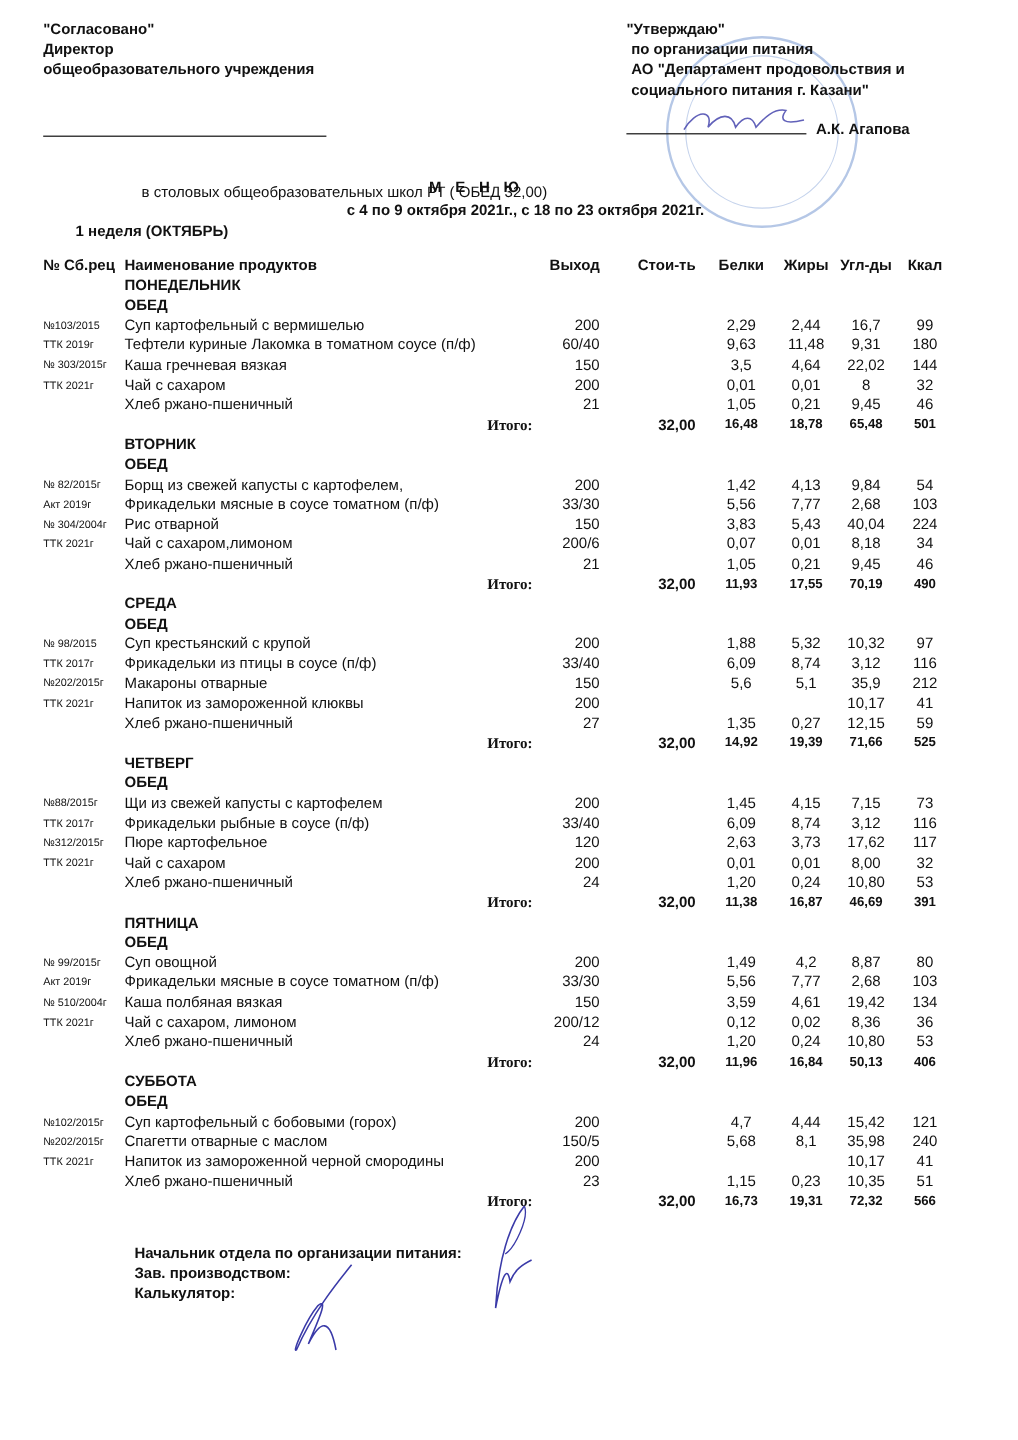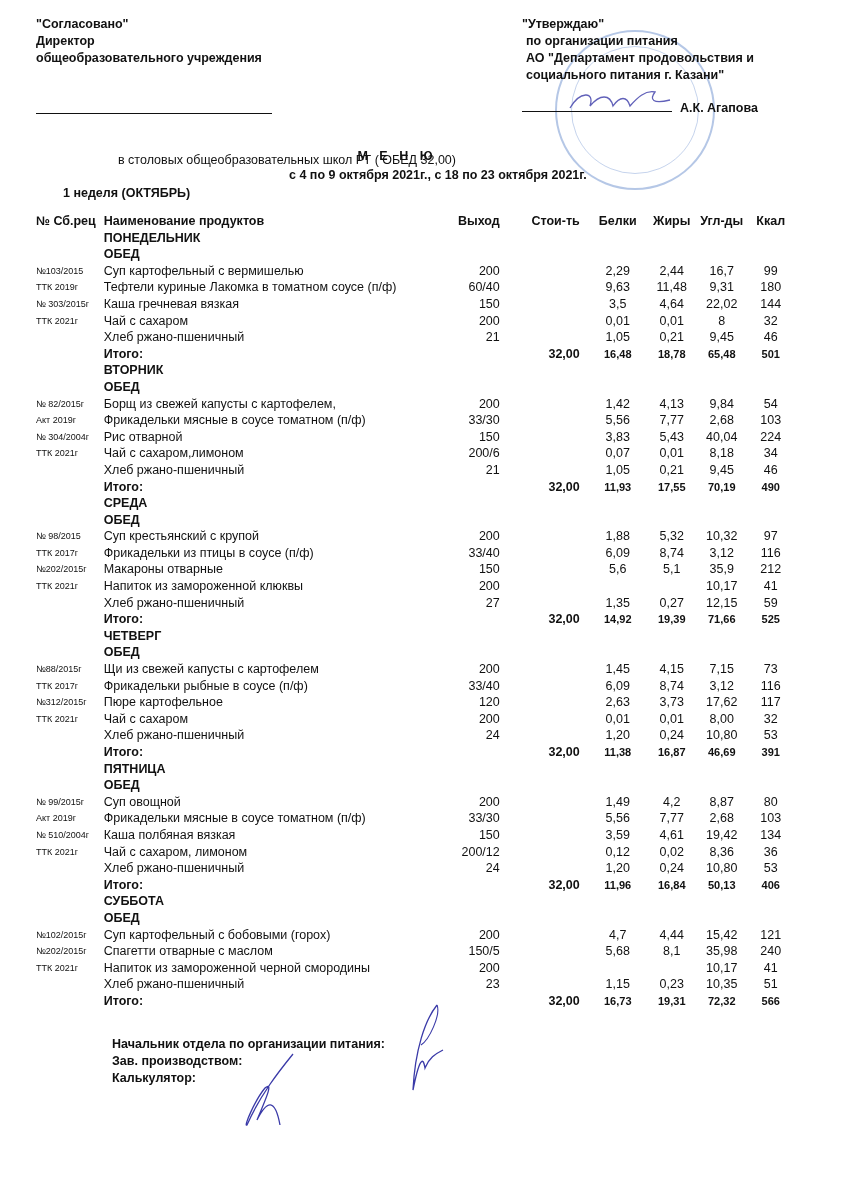--- a/index.html
+++ b/index.html
@@ -28,21 +28,21 @@
   .c-out { width:52px; text-align:right; }
   .c-cost { width:80px; text-align:right; }
   .c-prot { width:60px; text-align:center; padding-left:8px !important;}
   .c-fat { width:48px; text-align:center; }
   .c-carb { width:52px; text-align:center; }
   .c-kcal { width:46px; text-align:center; }
   tr.head td { font-weight:bold; }
   tr.day td.c-name, tr.meal td.c-name { font-weight:bold; }
   tr.total td { font-weight:bold; }
   tr.total td.small { font-size:11px; }
-  tr.total td.c-name { text-align:left; padding-right:4px; }
+  tr.total td.c-name { text-align:right; padding-right:4px;font-family:Liberation Serif, serif; }
 
   .footer { left:112px; top:1036px; font-size:12.5px; font-weight:bold; line-height:17px; }
   .sig-svg { position:absolute; }
 </style>
 </head>
 <body>
 
 <div class="abs hdr-left">
   <div>"Согласовано"</div>
   <div>Директор</div>

